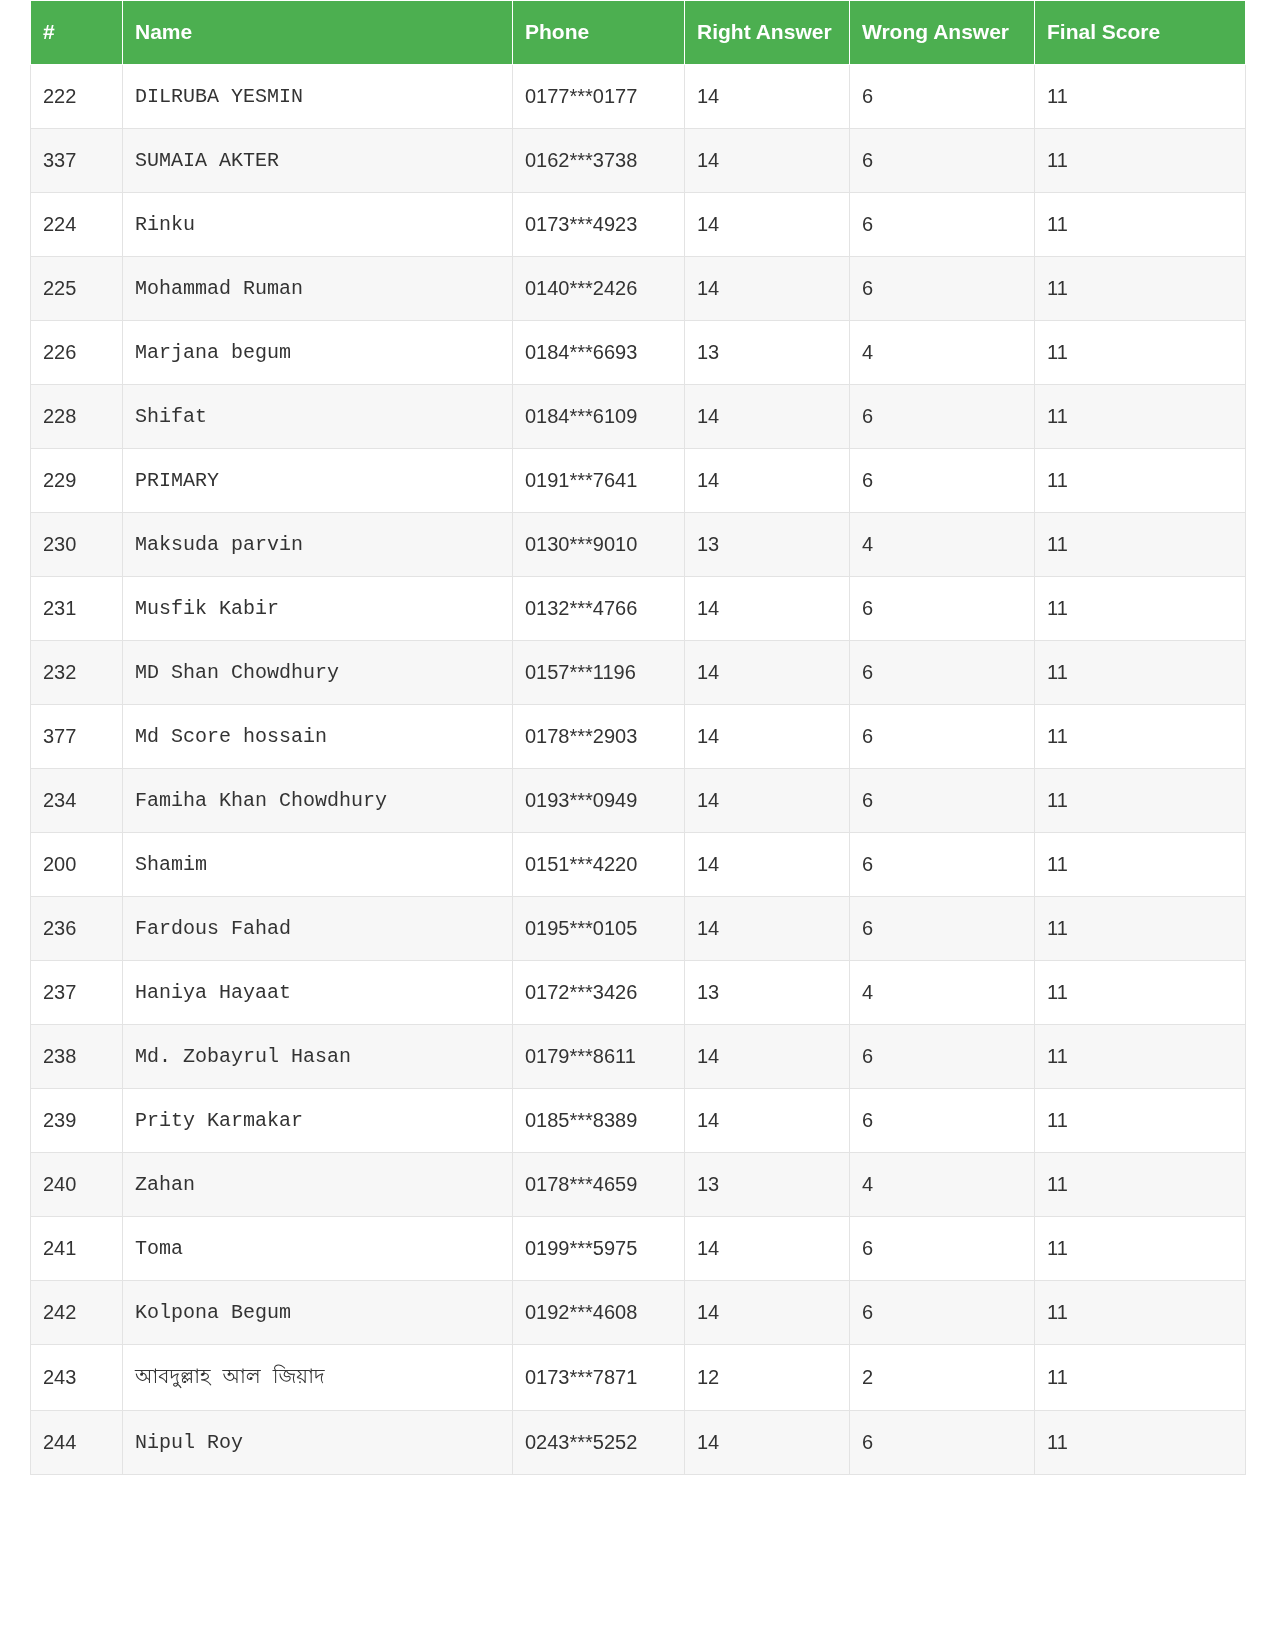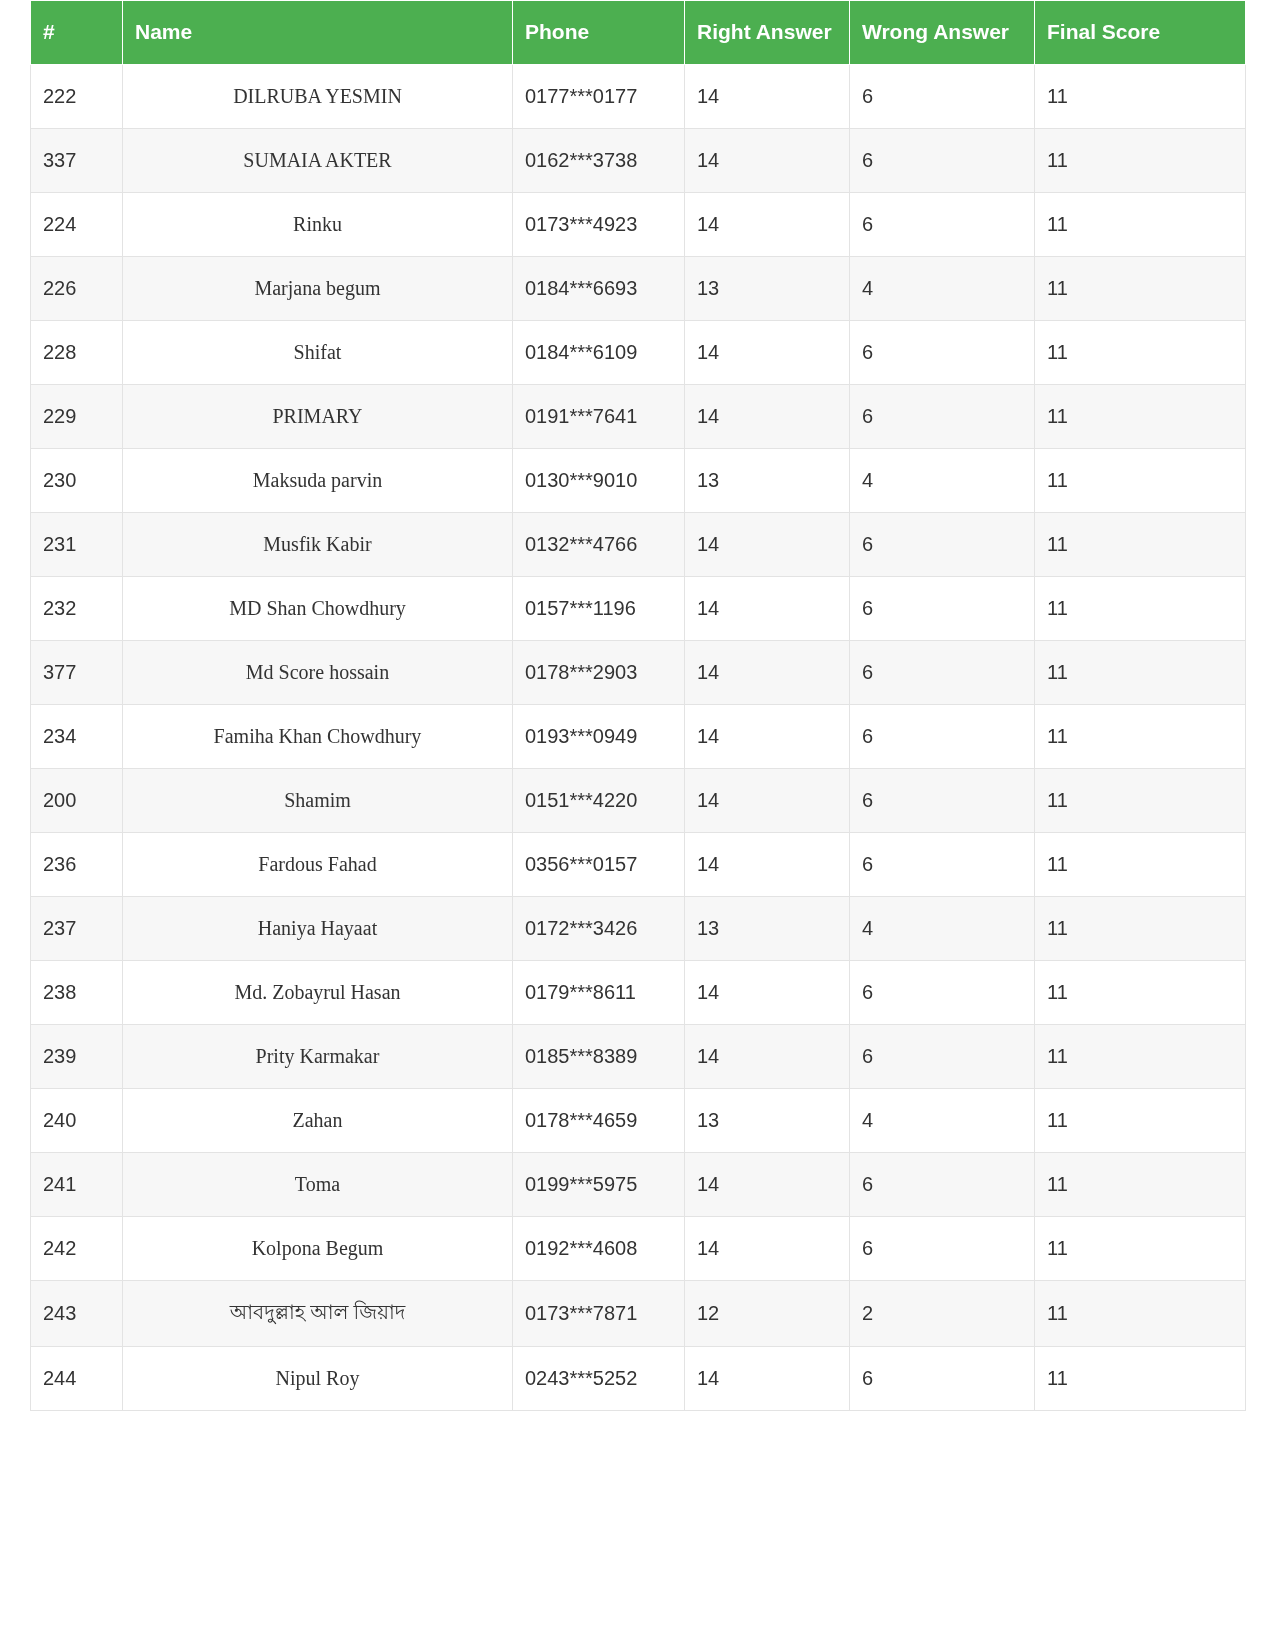--- a/index.html
+++ b/index.html
@@ -54,22 +54,21 @@
   table.score-table tbody tr:nth-child(odd) td {
     background: #ffffff;
   }
   col.c-idx { width: 92px; }
   col.c-name { width: 390px; }
   col.c-phone { width: 172px; }
   col.c-right { width: 165px; }
   col.c-wrong { width: 185px; }
   col.c-final { width: 211px; }
   .bn {
-    font-family: Liberation Serif, serif;
-    text-align: center;
+    font-family: Liberation Mono, monospace;
   }
 </style>
 </head>
 <body>
 
 <div class="page">
   <table class="score-table">
     <colgroup>
       <col class="c-idx">
       <col class="c-name">
@@ -107,20 +106,28 @@
         </tr>
         <tr>
           <td>224</td>
           <td class="bn">Rinku</td>
           <td>0173***4923</td>
           <td>14</td>
           <td>6</td>
           <td>11</td>
         </tr>
         <tr>
+          <td>225</td>
+          <td class="bn">Mohammad Ruman</td>
+          <td>0140***2426</td>
+          <td>14</td>
+          <td>6</td>
+          <td>11</td>
+        </tr>
+        <tr>
           <td>226</td>
           <td class="bn">Marjana begum</td>
           <td>0184***6693</td>
           <td>13</td>
           <td>4</td>
           <td>11</td>
         </tr>
         <tr>
           <td>228</td>
           <td class="bn">Shifat</td>
@@ -181,21 +188,21 @@
           <td>200</td>
           <td class="bn">Shamim</td>
           <td>0151***4220</td>
           <td>14</td>
           <td>6</td>
           <td>11</td>
         </tr>
         <tr>
           <td>236</td>
           <td class="bn">Fardous Fahad</td>
-          <td>0356***0157</td>
+          <td>0195***0105</td>
           <td>14</td>
           <td>6</td>
           <td>11</td>
         </tr>
         <tr>
           <td>237</td>
           <td class="bn">Haniya Hayaat</td>
           <td>0172***3426</td>
           <td>13</td>
           <td>4</td>

